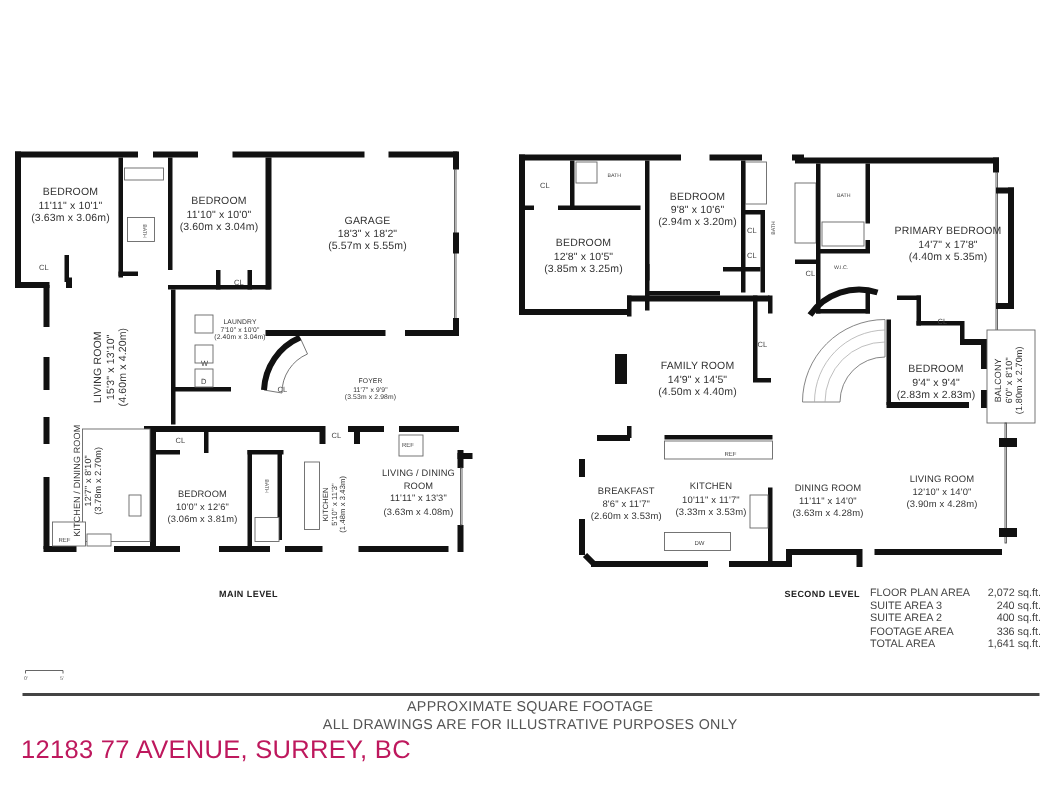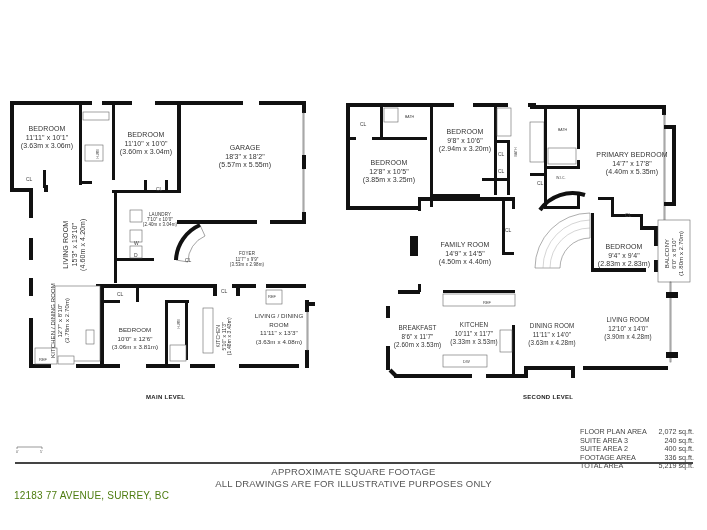--- a/index.html
+++ b/index.html
@@ -8,25 +8,25 @@
   .w { fill:#111; }
   .thin { fill:none; stroke:#555; stroke-width:0.6; }
   .fix { fill:#fff; stroke:#666; stroke-width:0.6; }
   .room { position:absolute; text-align:center; font-size:7px; line-height:8.5px; color:#333; letter-spacing:0.1px; }
   .room .n { text-transform:uppercase; }
   .small { font-size:3.5px; line-height:4px; }
   .vert { transform:rotate(-90deg); transform-origin:center center; white-space:nowrap; }
   .vert90 { transform:rotate(90deg); transform-origin:center center; white-space:nowrap; }
   .lbl { position:absolute; font-size:5px; color:#444; }
   .level-title { position:absolute; font-size:6px; font-weight:bold; color:#222; letter-spacing:0.3px; }
-  .areas { position:absolute; left:580px; top:428px; font-size:7.2px; line-height:8.6px; color:#444; }
+  .areas { position:absolute; left:580px; top:391px; font-size:7.2px; line-height:8.6px; color:#444; }
   .areas .row { display:flex; width:114px; justify-content:space-between; }
   .divider { position:absolute; left:15px; top:462px; width:678px; height:1.5px; background:#444; }
   .disclaimer { position:absolute; left:0; width:707px; text-align:center; font-size:9.5px; color:#555; letter-spacing:0.2px; }
-  .address { position:absolute; left:14px; top:490px; font-size:10px; color:#4d7c0f; letter-spacing:0.2px; }
+  .address { position:absolute; left:14px; top:490px; font-size:17px; color:#be185d; letter-spacing:0.2px; }
   .scale { position:absolute; left:15px; top:448px; font-size:3.5px; color:#555; }
 </style>
 </head>
 <body>
 
 <svg width="707" height="530">
 
   <g>
 
     <rect class="w" x="10" y="101" width="82" height="4"></rect>
@@ -348,21 +348,21 @@
   <div class="row">
       <span>SUITE AREA 2</span>
       <span>400 sq.ft.</span>
     </div>
   <div class="row">
       <span>FOOTAGE AREA</span>
       <span>336 sq.ft.</span>
     </div>
   <div class="row">
       <span>TOTAL AREA</span>
-      <span>5,219 sq.ft.</span>
+      <span>1,641 sq.ft.</span>
     </div>
 </div>
 
 <span class="scale" style="left:16px;top:450px;">0'</span>
 <span class="scale" style="left:40px;top:450px;">5'</span>
 
 <div class="divider"></div>
 
 <div class="disclaimer" style="top:466px;">APPROXIMATE SQUARE FOOTAGE</div>
 <div class="disclaimer" style="top:478px;">ALL DRAWINGS ARE FOR ILLUSTRATIVE PURPOSES ONLY</div>

